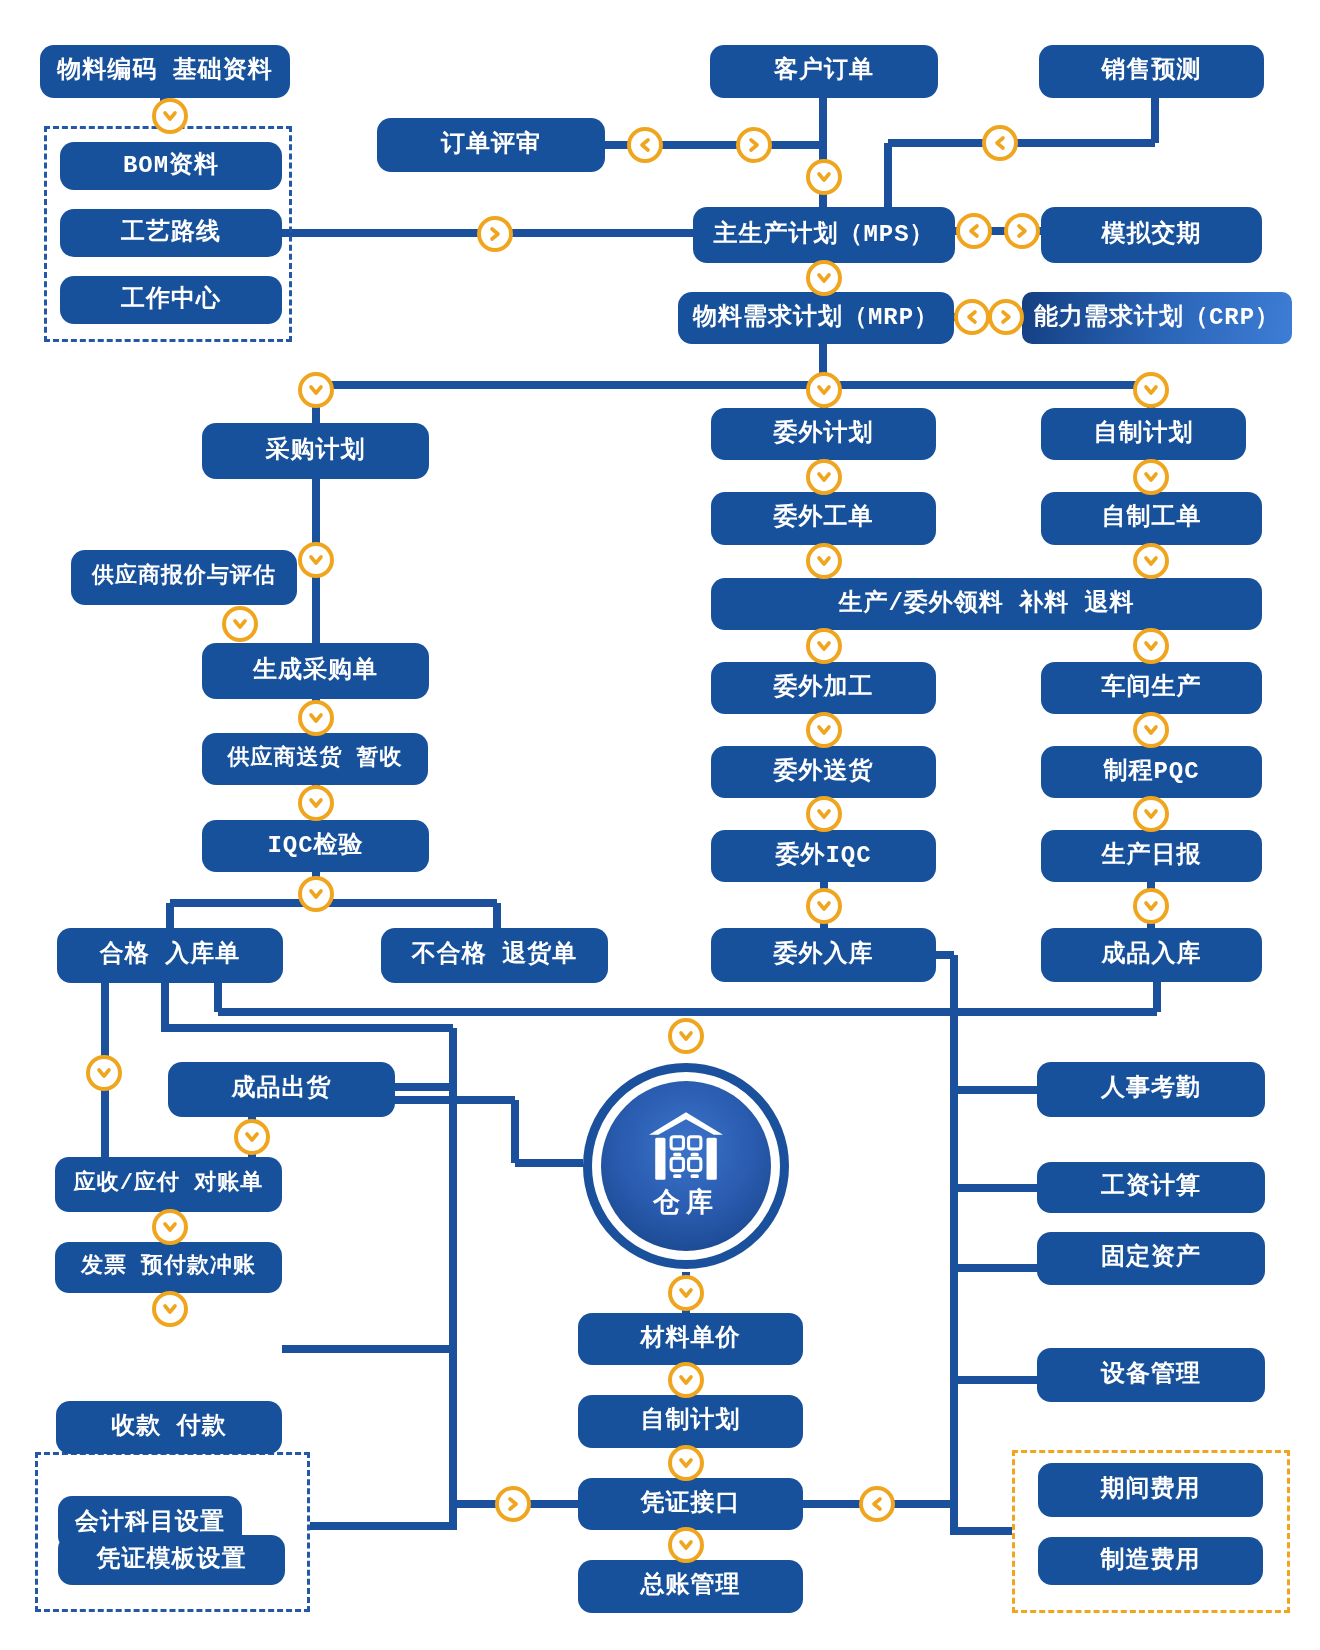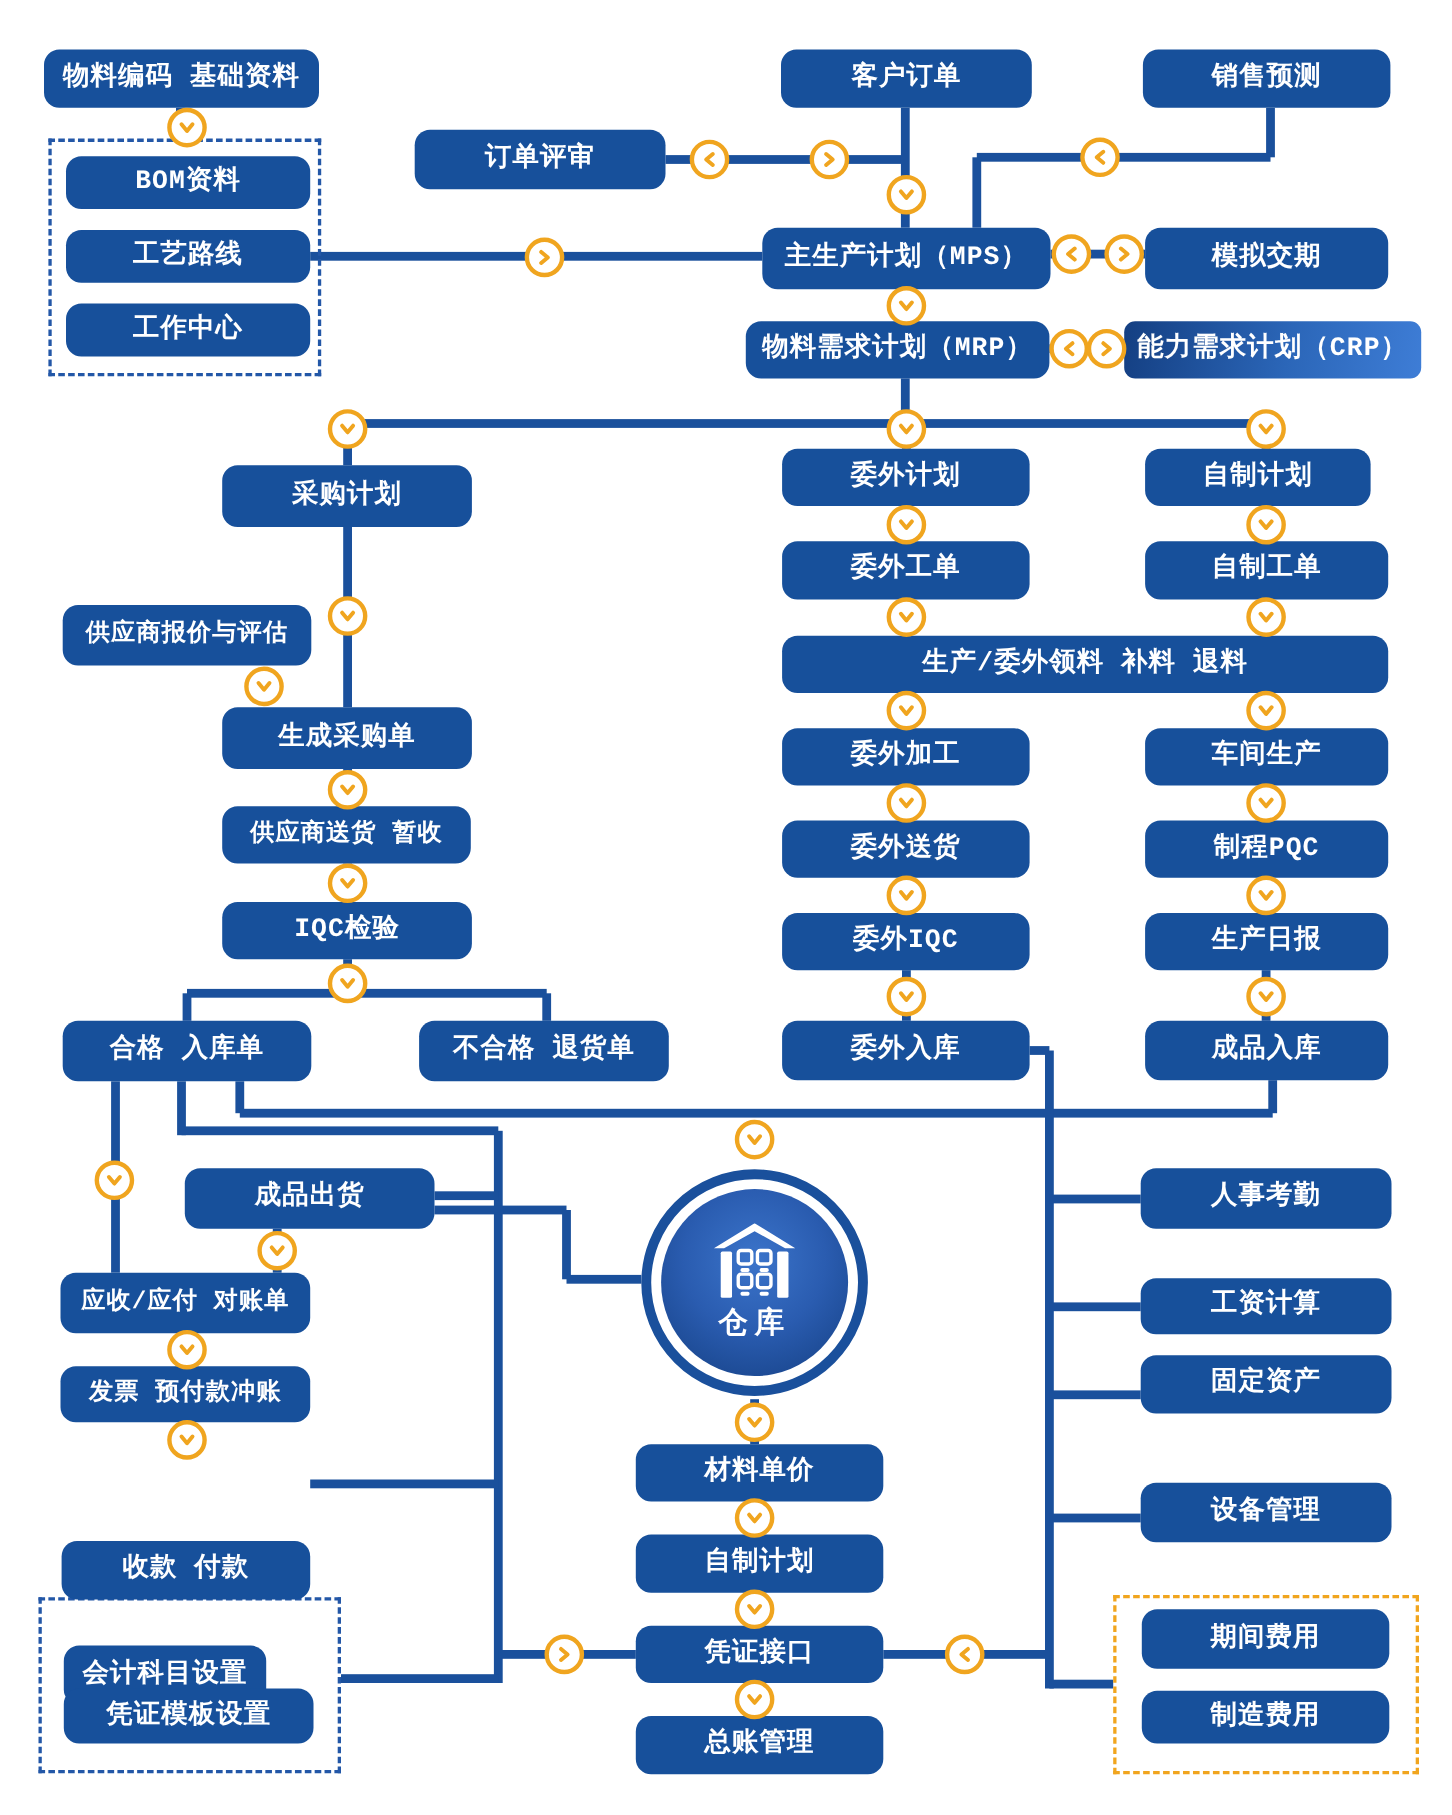--- a/index.html
+++ b/index.html
@@ -114,21 +114,21 @@
       <div class="node" style="left: 60px; top: 209px; width: 222px; height: 48px;">工艺路线</div>
       <div class="node" style="left: 60px; top: 276px; width: 222px; height: 48px;">工作中心</div>
       <div class="node" style="left: 377px; top: 118px; width: 228px; height: 54px;">订单评审</div>
       <div class="node" style="left: 710px; top: 45px; width: 228px; height: 53px;">客户订单</div>
       <div class="node" style="left: 1039px; top: 45px; width: 225px; height: 53px; text-align: center;">销售预测</div>
       <div class="node" style="left: 693px; top: 207px; width: 262px; height: 56px;">主生产计划（MPS）</div>
       <div class="node" style="left: 1041px; top: 207px; width: 221px; height: 56px;">模拟交期</div>
       <div class="node" style="left: 678px; top: 292px; width: 276px; height: 52px;">物料需求计划（MRP）</div>
       <div class="node gradient" style="left: 1022px; top: 292px; width: 270px; height: 52px;">能力需求计划（CRP）</div>
       <div class="node" style="left: 202px; top: 423px; width: 227px; height: 56px;">采购计划</div>
-      <div class="node small" style="left: 57px; top: 550px; width: 226px; height: 55px;">供应商报价与评估</div>
+      <div class="node small" style="left: 71px; top: 550px; width: 226px; height: 55px;">供应商报价与评估</div>
       <div class="node" style="left: 202px; top: 643px; width: 227px; height: 56px;">生成采购单</div>
       <div class="node small" style="left: 202px; top: 733px; width: 226px; height: 52px;">供应商送货 暂收</div>
       <div class="node" style="left: 202px; top: 820px; width: 227px; height: 52px;">IQC检验</div>
       <div class="node" style="left: 57px; top: 928px; width: 226px; height: 55px;">合格  入库单</div>
       <div class="node" style="left: 381px; top: 928px; width: 227px; height: 55px;">不合格  退货单</div>
       <div class="node" style="left: 711px; top: 408px; width: 225px; height: 52px;">委外计划</div>
       <div class="node" style="left: 711px; top: 492px; width: 225px; height: 53px;">委外工单</div>
       <div class="node" style="left: 711px; top: 578px; width: 551px; height: 52px;">生产/委外领料  补料  退料</div>
       <div class="node" style="left: 711px; top: 662px; width: 225px; height: 52px;">委外加工</div>
       <div class="node" style="left: 711px; top: 746px; width: 225px; height: 52px;">委外送货</div>

